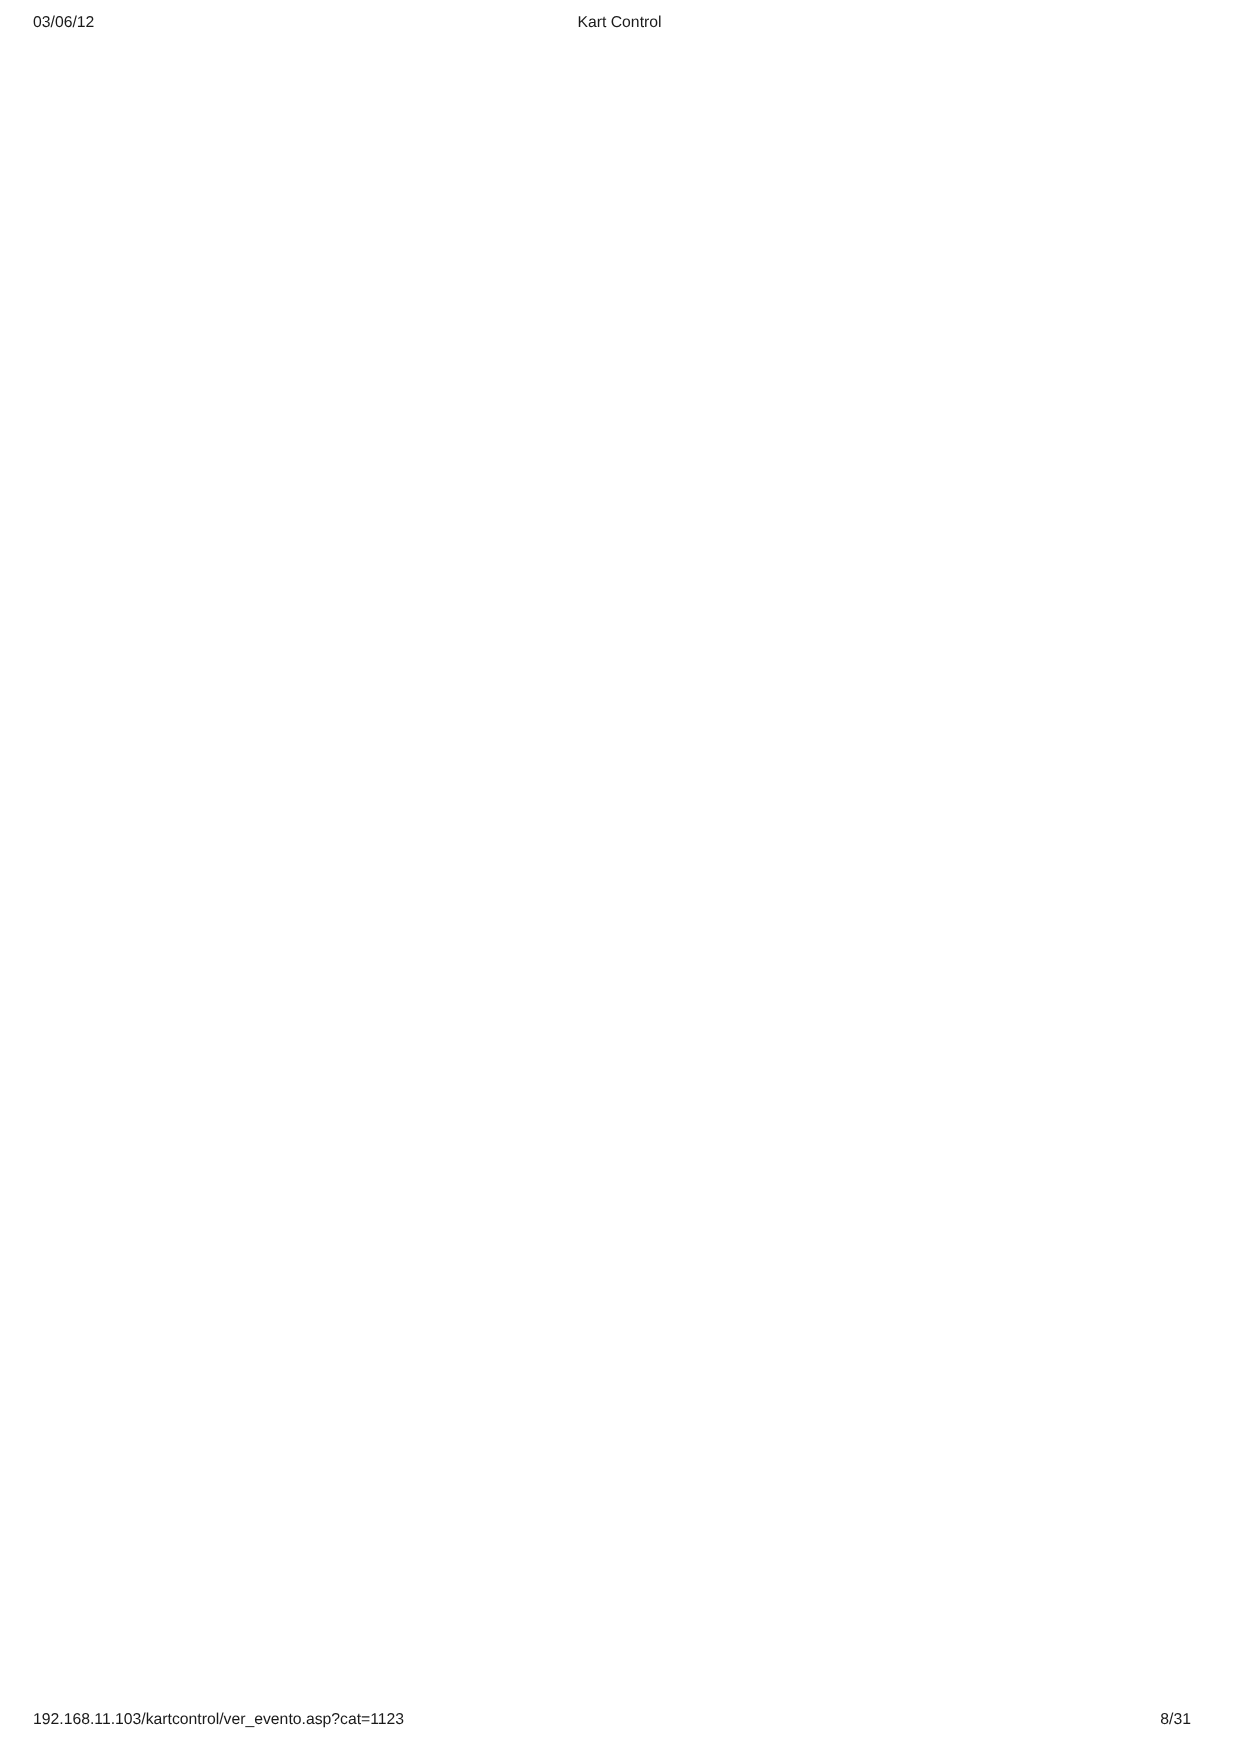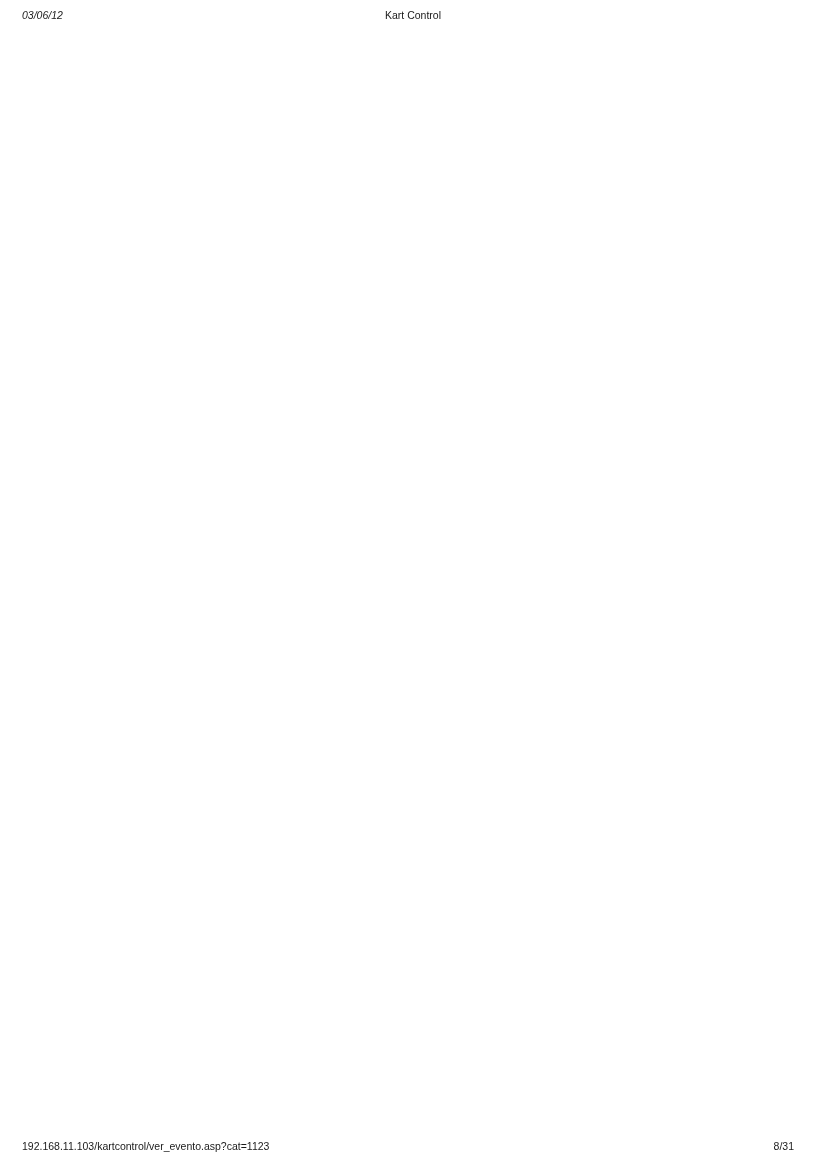--- a/index.html
+++ b/index.html
@@ -24,21 +24,20 @@
     width: 826px;
     height: 28px;
     font-size: 10.5px;
     color: #1a1a1a;
   }
   .print-header .ph-date {
     position: absolute;
     left: 22px;
     top: 9px;
     white-space: nowrap;
-    font-style: italic;
   }
   .print-header .ph-title {
     position: absolute;
     left: 0;
     top: 9px;
     width: 826px;
     text-align: center;
     white-space: nowrap;
   }
 

